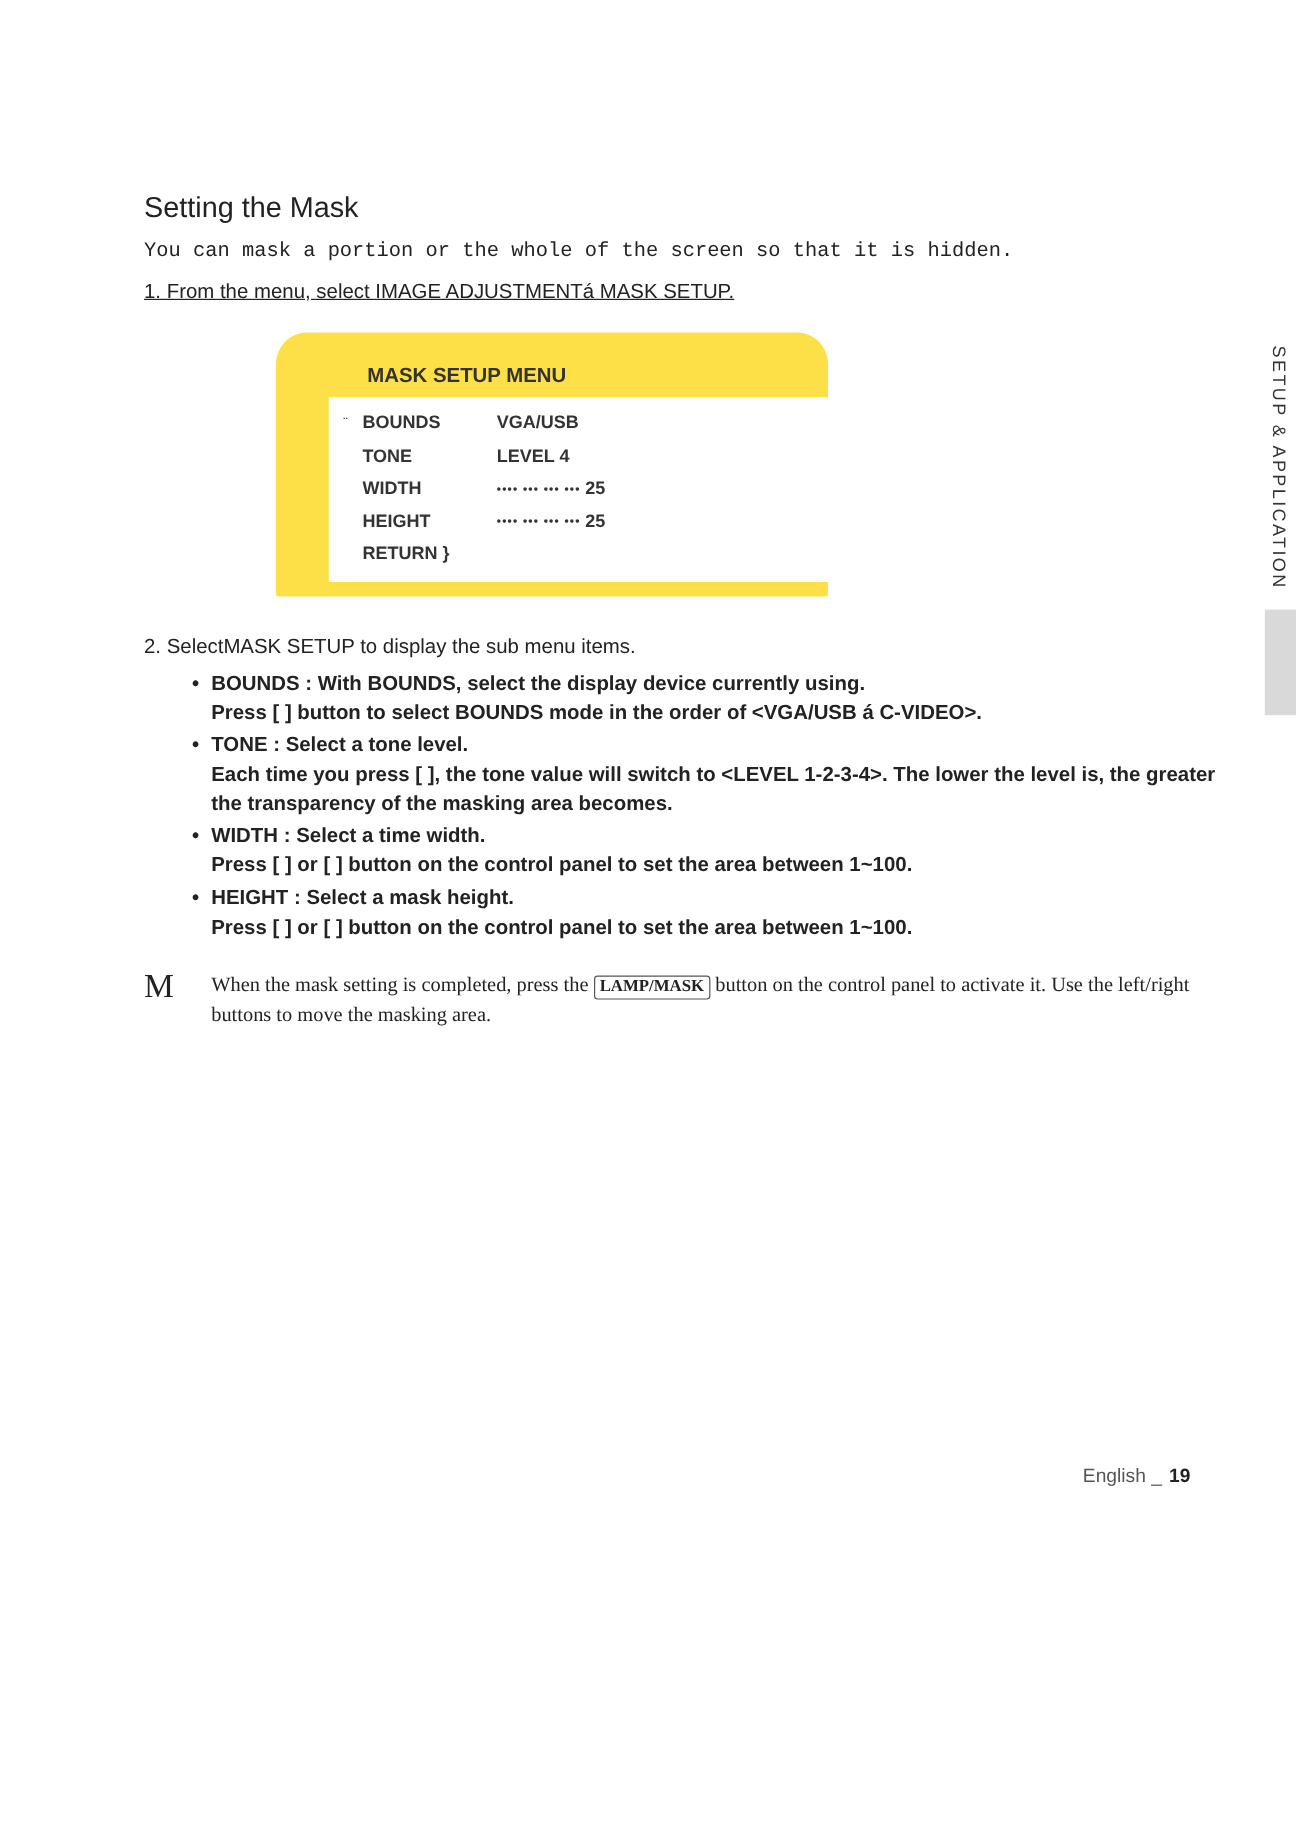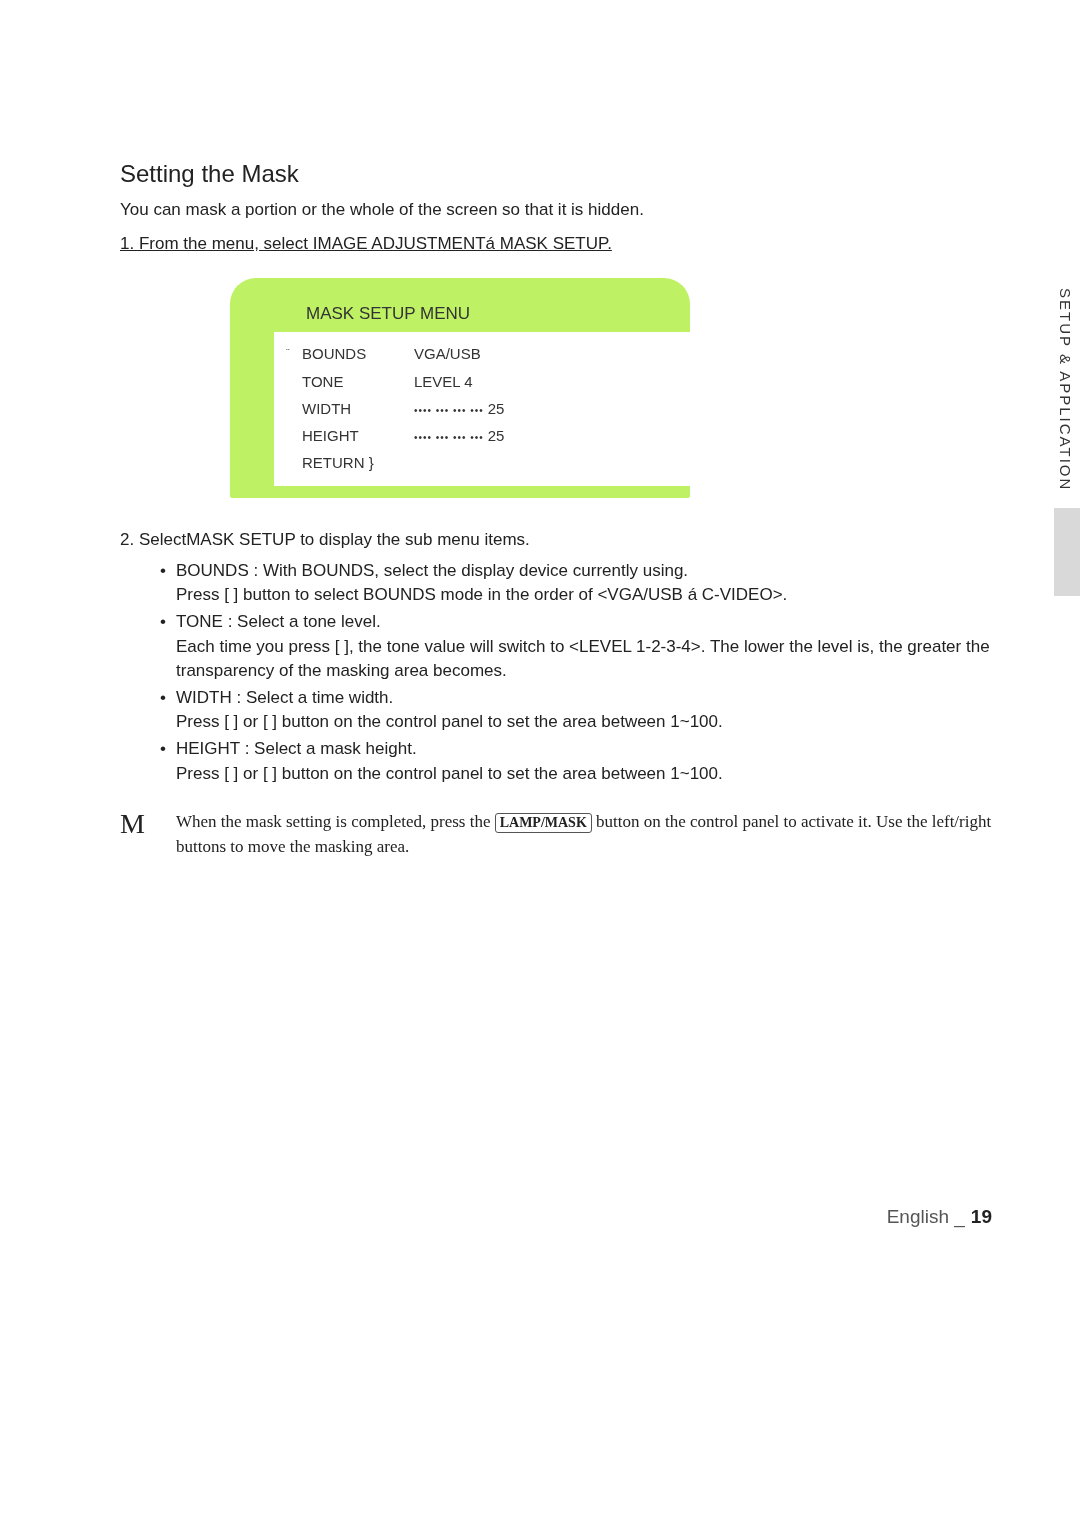--- a/index.html
+++ b/index.html
@@ -21,33 +21,35 @@
   }
   .section-heading {
     font-size: 24px;
     font-weight: 400;
     margin: 0 0 12px 0;
     color: #222;
   }
   .intro-text {
     font-size: 17px;
     margin: 0 0 14px 0;
+    font-family: Liberation Mono, monospace;
   }
   .step-line {
     font-size: 17px;
     margin: 12px 0 22px 0;
     text-decoration: underline;
   }
   .menu-box {
     width: 460px;
     margin: 24px 0 30px 110px;
-    background: #bef264;
+    background: #fde047;
     border-radius: 26px 26px 2px 2px;
     padding: 20px 0 12px 0;
     box-sizing: border-box;
+    font-weight: bold;
   }
   .menu-title {
     font-size: 17px;
     color: #333;
     padding: 6px 0 8px 76px;
   }
   .menu-inner {
     background: #ffffff;
     margin: 0 0 0 44px;
     width: 416px;
@@ -87,20 +89,21 @@
   }
   ul.bullets {
     list-style: none;
     padding: 0;
     margin: 0 0 0 40px;
   }
   ul.bullets > li {
     position: relative;
     padding-left: 16px;
     margin: 2px 0 2px 0;
+    font-weight: bold;
   }
   ul.bullets > li::before {
     content: "•";
     position: absolute;
     left: 0;
     top: 0;
   }
   .sub-line {
     display: block;
     margin-left: 0;
@@ -159,23 +162,23 @@
     top: 12px;
     left: 3px;
     writing-mode: vertical-rl;
     font-size: 15px;
     letter-spacing: 2px;
     color: #333;
     white-space: nowrap;
   }
   .footer {
     position: absolute;
-    bottom: 72px;
+    bottom: 60px;
     right: 88px;
-    font-size: 19px;
+    font-size: 16px;
     color: #555;
   }
   .footer .page-num {
     font-weight: 700;
     color: #222;
     margin-left: 6px;
   }
 </style>
 </head>
 <body>

